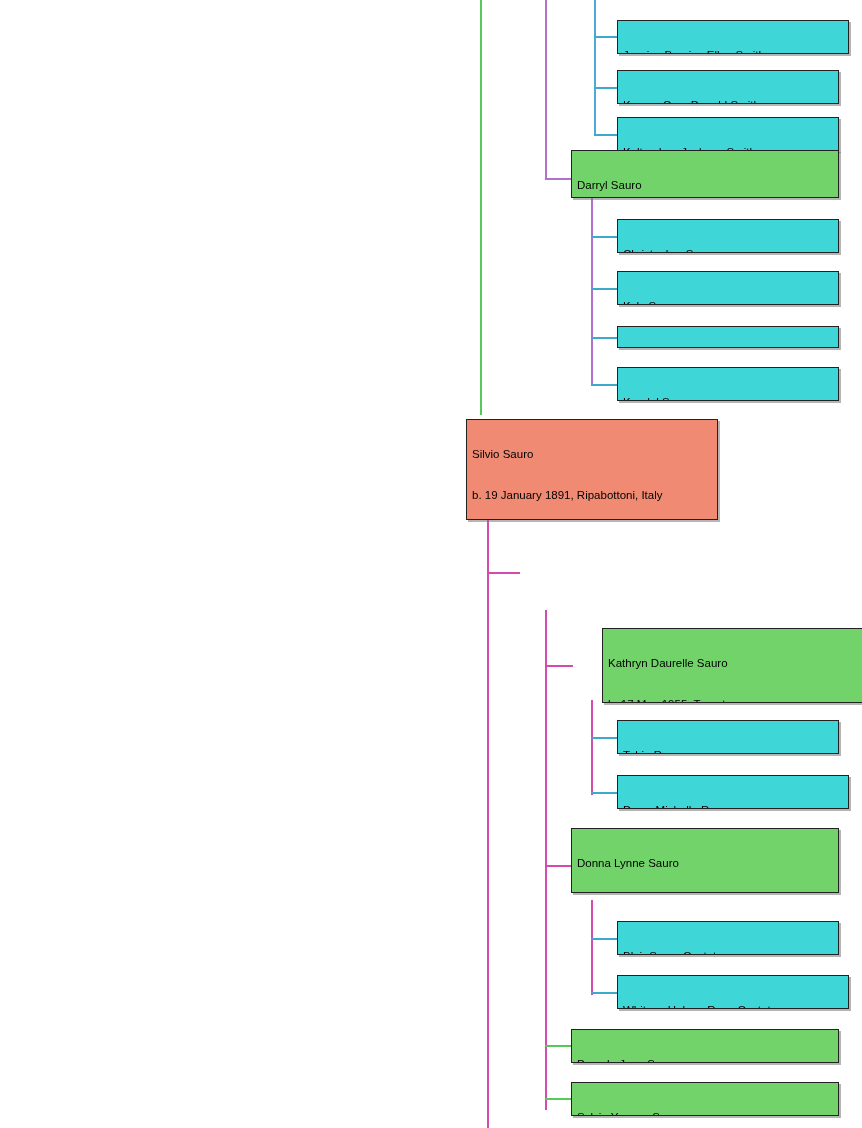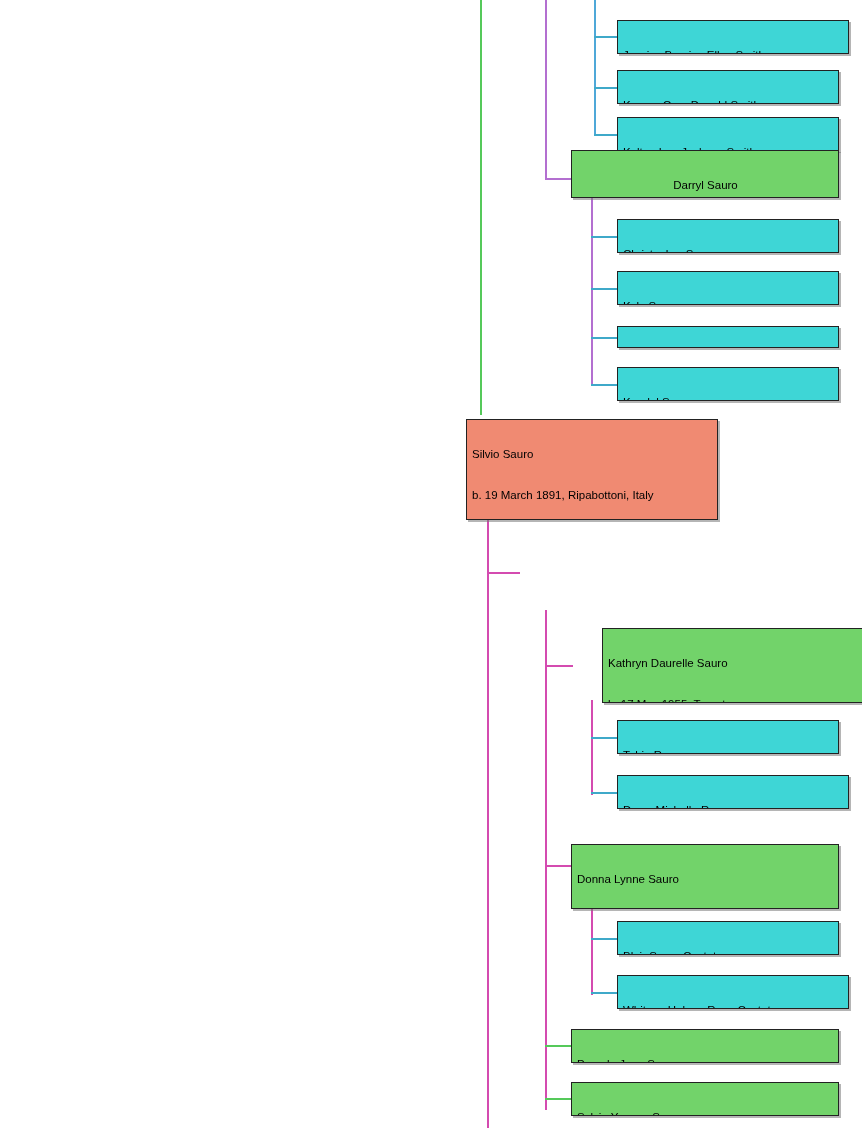--- a/index.html
+++ b/index.html
@@ -94,21 +94,21 @@
   <div class="node" style="left:617px; top:70px; width:222px; height:34px; background:#3ed6d6;">
     <span class="line">Karson Gary Donald Smith</span>
     
   </div>
 
   <div class="node" style="left:617px; top:117px; width:222px; height:34px; background:#3ed6d6;">
     <span class="line">Kolton Lee Jackson Smith</span>
     
   </div>
 
-  <div class="node" style="left:571px; top:150px; width:268px; height:48px; background:#72d36a;text-align:center;">
+  <div class="node" style="left:571px; top:150px; width:268px; height:48px; background:#72d36a;">
     <span class="line">Darryl Sauro</span>
     
     
   </div>
 
   <div class="node" style="left:617px; top:219px; width:222px; height:34px; background:#3ed6d6;">
     <span class="line">Christopher Sauro</span>
     
   </div>
 
@@ -121,21 +121,21 @@
     
   </div>
 
   <div class="node" style="left:617px; top:367px; width:222px; height:34px; background:#3ed6d6;">
     <span class="line">Kendal Sauro</span>
     
   </div>
 
   <div class="node" style="left:466px; top:419px; width:252px; height:101px; background:#f08a72;">
     <span class="line">Silvio Sauro</span>
-    <span class="line">b. 19 March 1891, Ripabottoni, Italy</span>
+    <span class="line">b. 19 January 1891, Ripabottoni, Italy</span>
     
     
     
     
     
   </div>
 
 
   <div class="node" style="left:602px; top:628px; width:268px; height:75px; background:#72d36a;">
     <span class="line">Kathryn Daurelle Sauro</span>
@@ -148,21 +148,21 @@
   <div class="node" style="left:617px; top:720px; width:222px; height:34px; background:#3ed6d6;">
     <span class="line">Tobin Ramey</span>
     
   </div>
 
   <div class="node" style="left:617px; top:775px; width:232px; height:34px; background:#3ed6d6;">
     <span class="line">Dawn Michelle Ramey</span>
     
   </div>
 
-  <div class="node" style="left:571px; top:828px; width:268px; height:65px; background:#72d36a;margin-top:16px;">
+  <div class="node" style="left:571px; top:828px; width:268px; height:65px; background:#72d36a;">
     <span class="line">Donna Lynne Sauro</span>
     <span class="line">b. May 1956, Toronto ON</span>
     
     
     
   </div>
 
   <div class="node" style="left:617px; top:921px; width:222px; height:34px; background:#3ed6d6;">
     <span class="line">Blair Sauro Castator</span>
     

